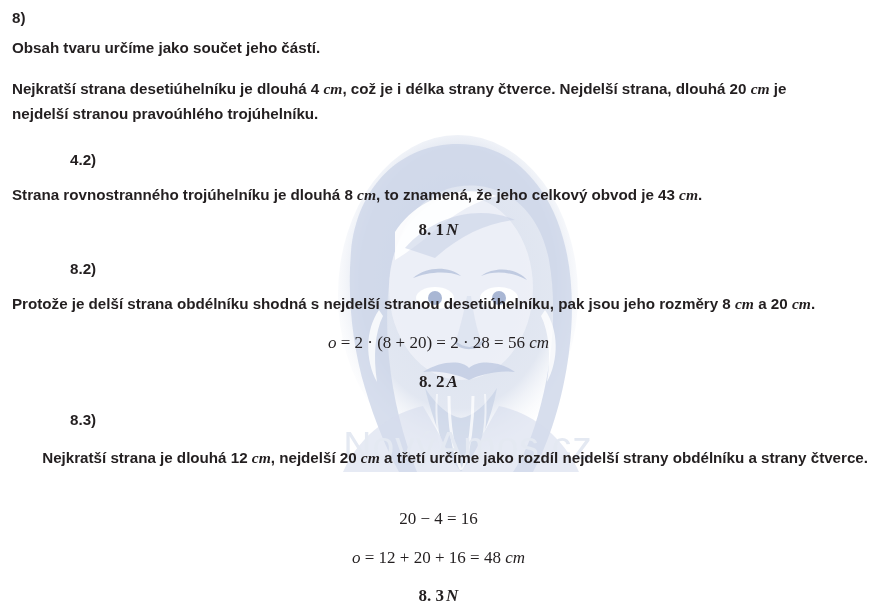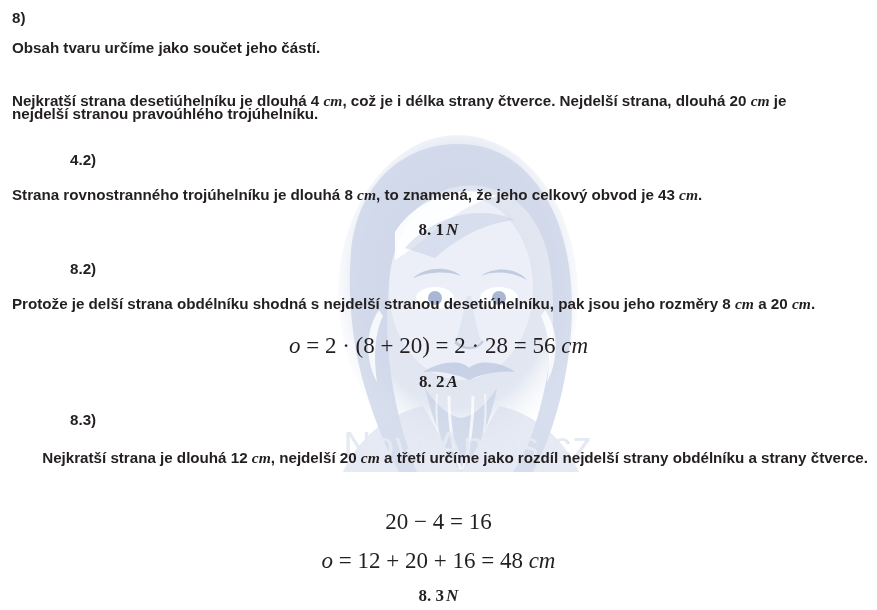--- a/index.html
+++ b/index.html
@@ -93,21 +93,21 @@
     font-style: italic;
     font-size: 15.6px;
   }
 
   .formula {
     position: absolute;
     width: 877px;
     left: 0;
     text-align: center;
     font-family: "Liberation Serif", serif;
-    font-size: 23px;
+    font-size: 17px;
     color: #231f20;
     white-space: nowrap;
   }
   .formula .it {
     font-style: italic;
   }
 
   .result-tag {
     position: absolute;
     width: 877px;
@@ -192,21 +192,21 @@
   </svg>
   <div id="watermark-text">NovýAmos.cz</div>
 </div>
 
 <div id="page">
 
   <div class="line task-label" style="top:8px;">8)</div>
 
   <div class="line body-text" style="top:38px;">Obsah tvaru určíme jako součet jeho částí.</div>
 
-  <div class="line body-text" style="top:79px;margin-top:12px;"><span>Nejkratší strana desetiúhelníku je dlouhá 4 </span><span class="unit">cm</span><span>, což je i délka strany čtverce. Nejdelší strana, dlouhá 20 </span><span class="unit">cm</span><span> je</span></div>
+  <div class="line body-text" style="top:79px;"><span>Nejkratší strana desetiúhelníku je dlouhá 4 </span><span class="unit">cm</span><span>, což je i délka strany čtverce. Nejdelší strana, dlouhá 20 </span><span class="unit">cm</span><span> je</span></div>
 
   <div class="line body-text" style="top:104px;">nejdelší stranou pravoúhlého trojúhelníku.</div>
 
   <div class="line sub-label" style="top:150px;">4.2)</div>
 
   <div class="line body-text" style="top:185px;"><span>Strana rovnostranného trojúhelníku je dlouhá 8 </span><span class="unit">cm</span><span>, to znamená, že jeho celkový obvod je 43 </span><span class="unit">cm</span><span>.</span></div>
 
   <div class="result-tag" style="top:220px;"><span>8. 1</span><span class="letter">N</span></div>
 
   <div class="line sub-label" style="top:259px;">8.2)</div>

